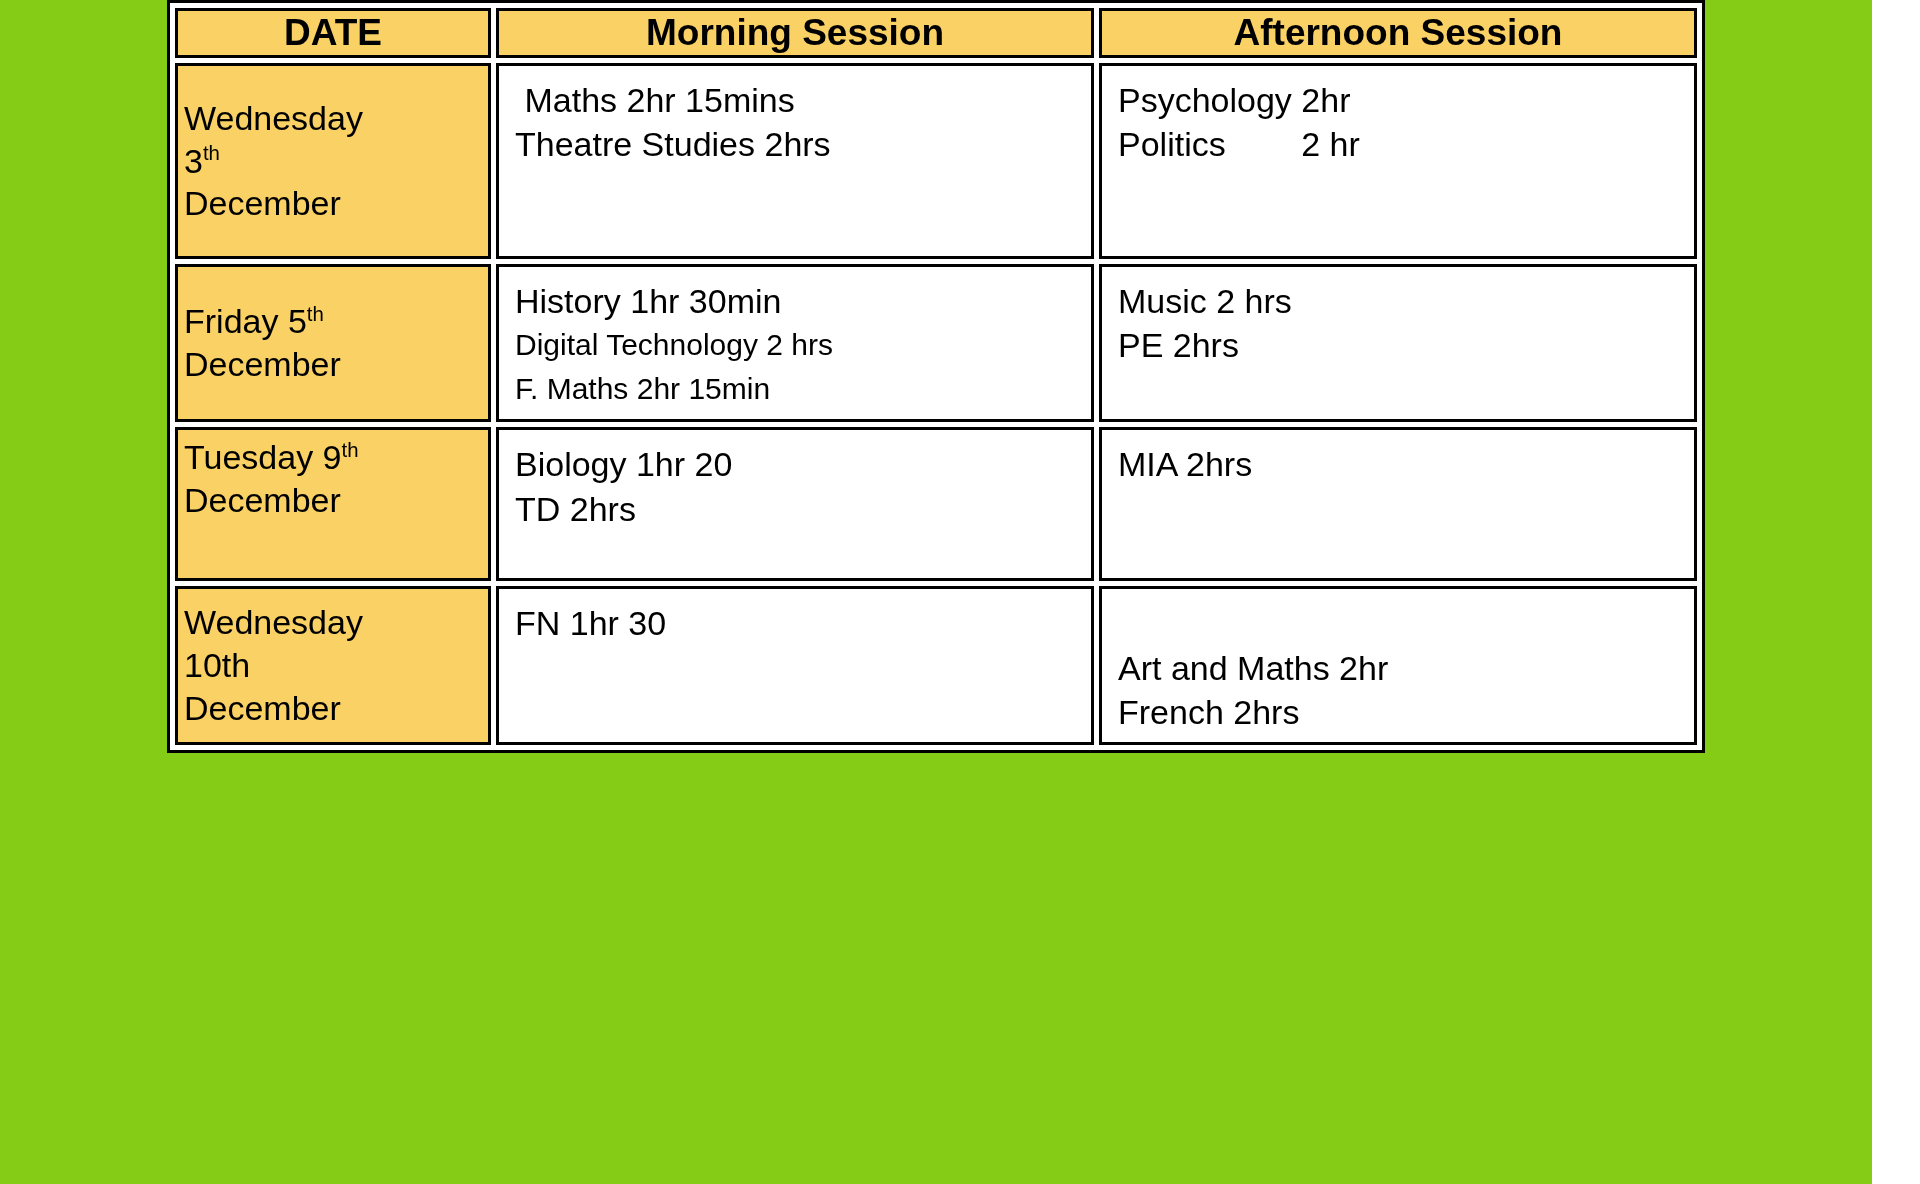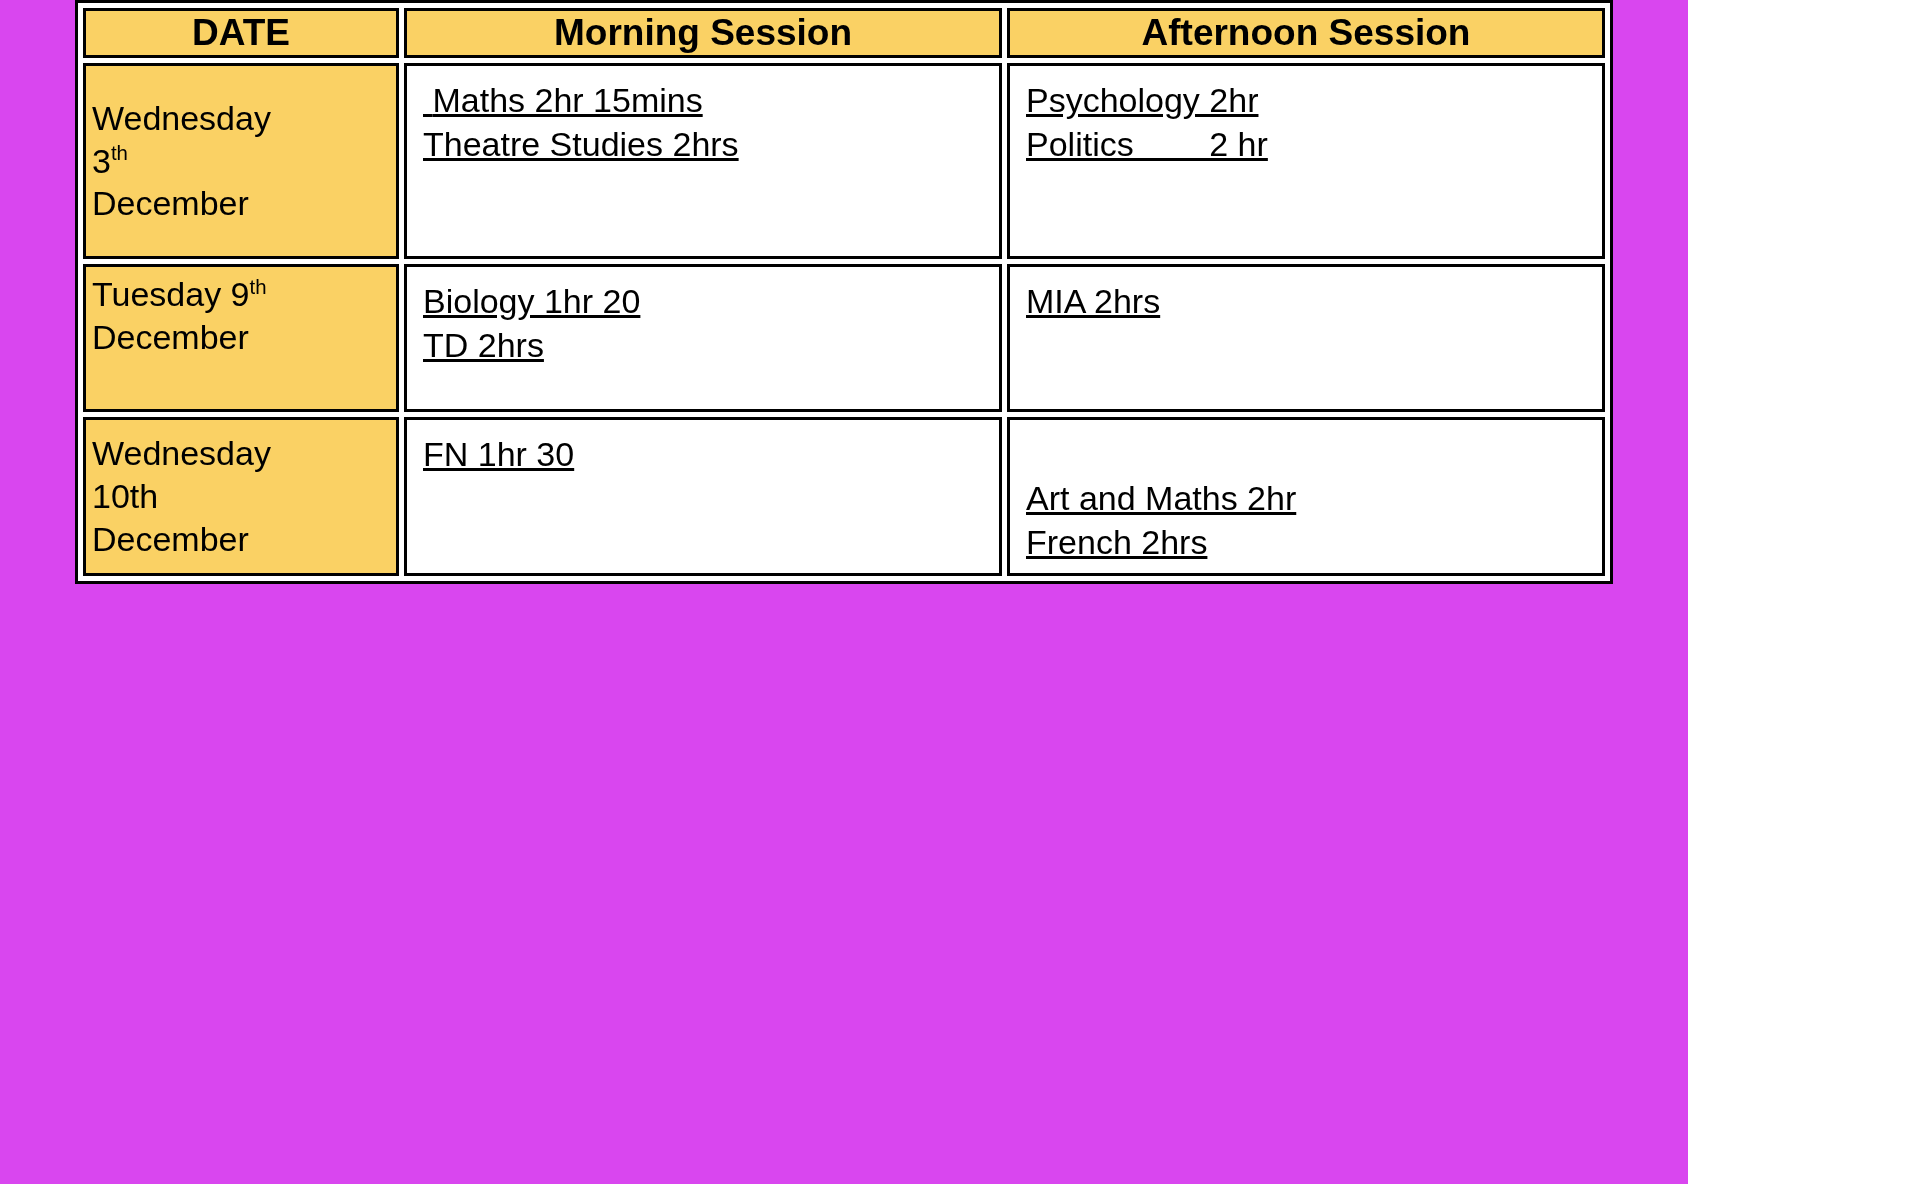--- a/index.html
+++ b/index.html
@@ -7,23 +7,23 @@
     --border:#000000;
   }
   html,body{
     margin:0;
     padding:0;
     background:#ffffff;
     font-family:"Liberation Sans", sans-serif;
     color:#000000;
   }
   .page{
-    width:1688px;
+    width:1872px;
     height:1184px;
-    background:#d946ef;
+    background:#84cc16;
     overflow:hidden;
   }
   table.timetable{
     border-collapse:separate;
     border-spacing:5px;
     border:3px solid var(--border);
     background:#ffffff;
     margin:0 auto;
     width:1517px;
     table-layout:fixed;
@@ -57,21 +57,20 @@
     font-size:60%;
     line-height:0;
     margin-top:20px;
   }
   .session-cell{
     background:#ffffff;
     vertical-align:top;
     font-size:34px;
     line-height:1.3;
     padding:12px 8px 8px 16px;
-    text-decoration:underline;
   }
   .session-line{
     white-space:pre-wrap;
     min-height:1.3em;
   }
   .session-line.small{
     font-size:30px;
     line-height:1.47;
   }
   
@@ -109,20 +108,35 @@
           <td class="session-cell">
             <div class="session-line"> Maths 2hr 15mins</div>
             <div class="session-line">Theatre Studies 2hrs</div>
           </td>
           <td class="session-cell">
             <div class="session-line">Psychology 2hr</div>
             <div class="session-line">Politics        2 hr</div>
           </td>
         </tr>
         <tr>
+          <td class="date-cell">
+            <div class="date-line"><span>Friday 5</span><sup>th</sup></div>
+            <div class="date-line"><span>December</span></div>
+          </td>
+          <td class="session-cell">
+            <div class="session-line">History 1hr 30min</div>
+            <div class="session-line small">Digital Technology 2 hrs</div>
+            <div class="session-line small">F. Maths 2hr 15min</div>
+          </td>
+          <td class="session-cell">
+            <div class="session-line">Music 2 hrs</div>
+            <div class="session-line">PE 2hrs</div>
+          </td>
+        </tr>
+        <tr>
           <td class="date-cell valign-top">
             <div class="date-line"><span>Tuesday 9</span><sup>th</sup></div>
             <div class="date-line"><span>December</span></div>
           </td>
           <td class="session-cell">
             <div class="session-line">Biology 1hr 20</div>
             <div class="session-line">TD 2hrs</div>
           </td>
           <td class="session-cell">
             <div class="session-line">MIA 2hrs</div>

